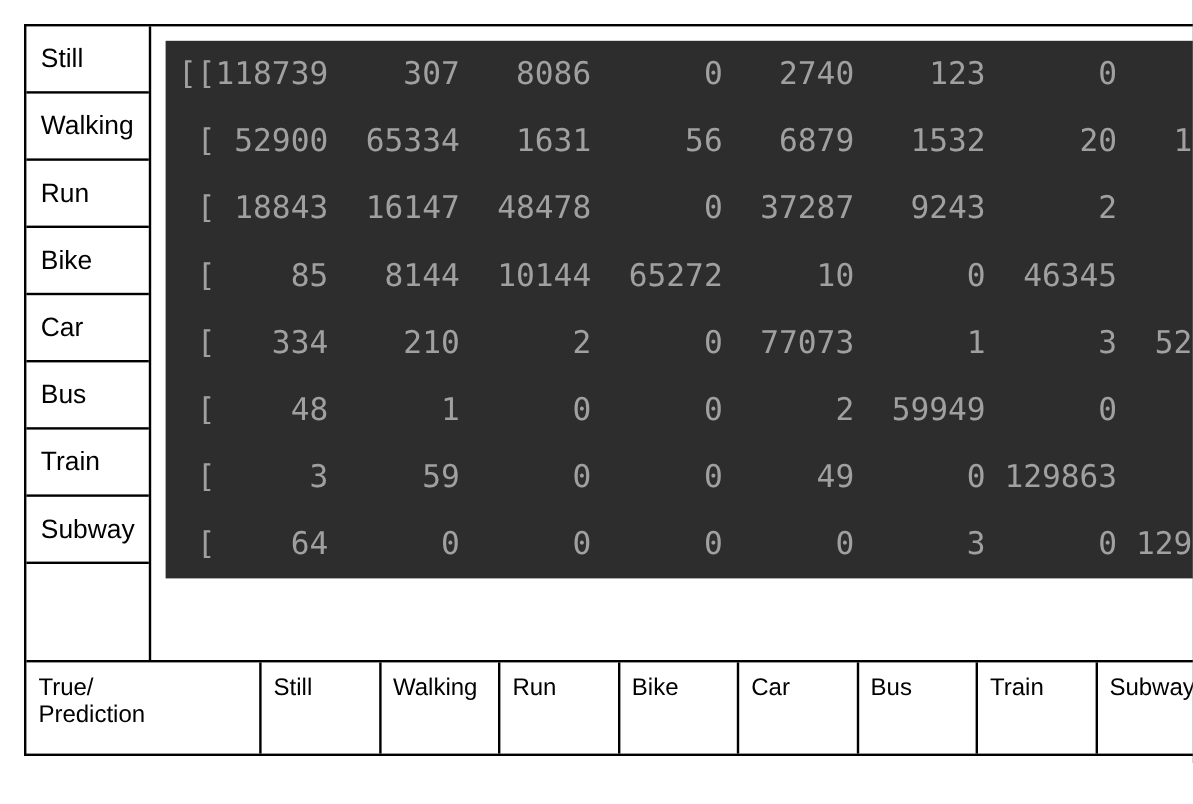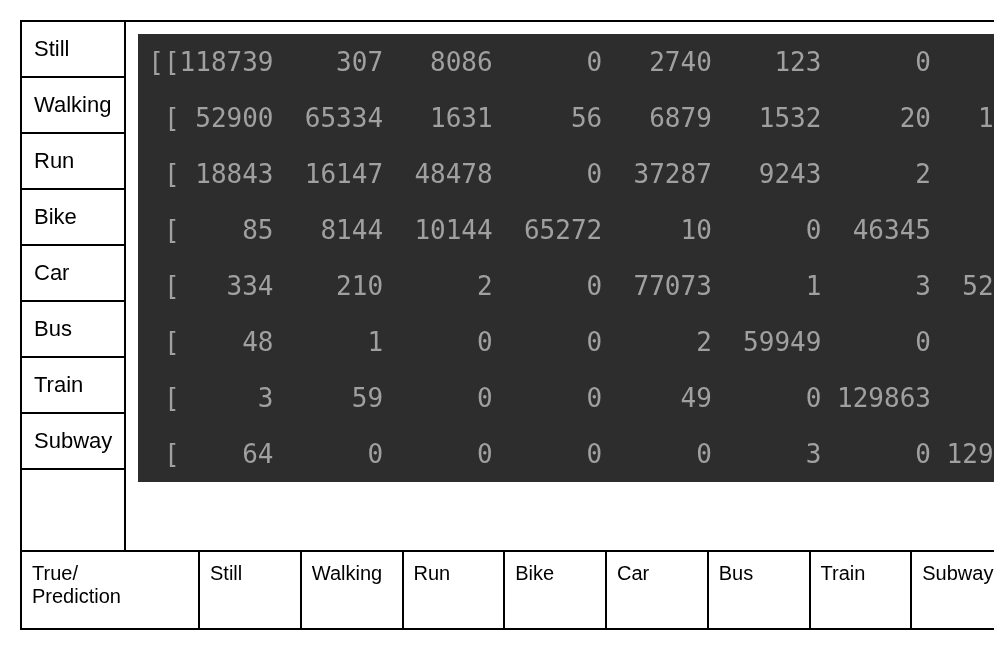--- a/index.html
+++ b/index.html
@@ -60,21 +60,21 @@
     .footer-cell {
       border-right: 2px solid #000;
       padding: 10px 10px;
       font-size: 20px;
       height: 76px;
     }
     .footer-cell:last-child {
       border-right: none;
     }
     .footer-label {
-      width: 178px;
+      width: 196px;
     }
     .footer-col {
       flex: 1;
     }
   </style>
 </head>
 <body>
 
 <div class="container">
   <div class="upper">

